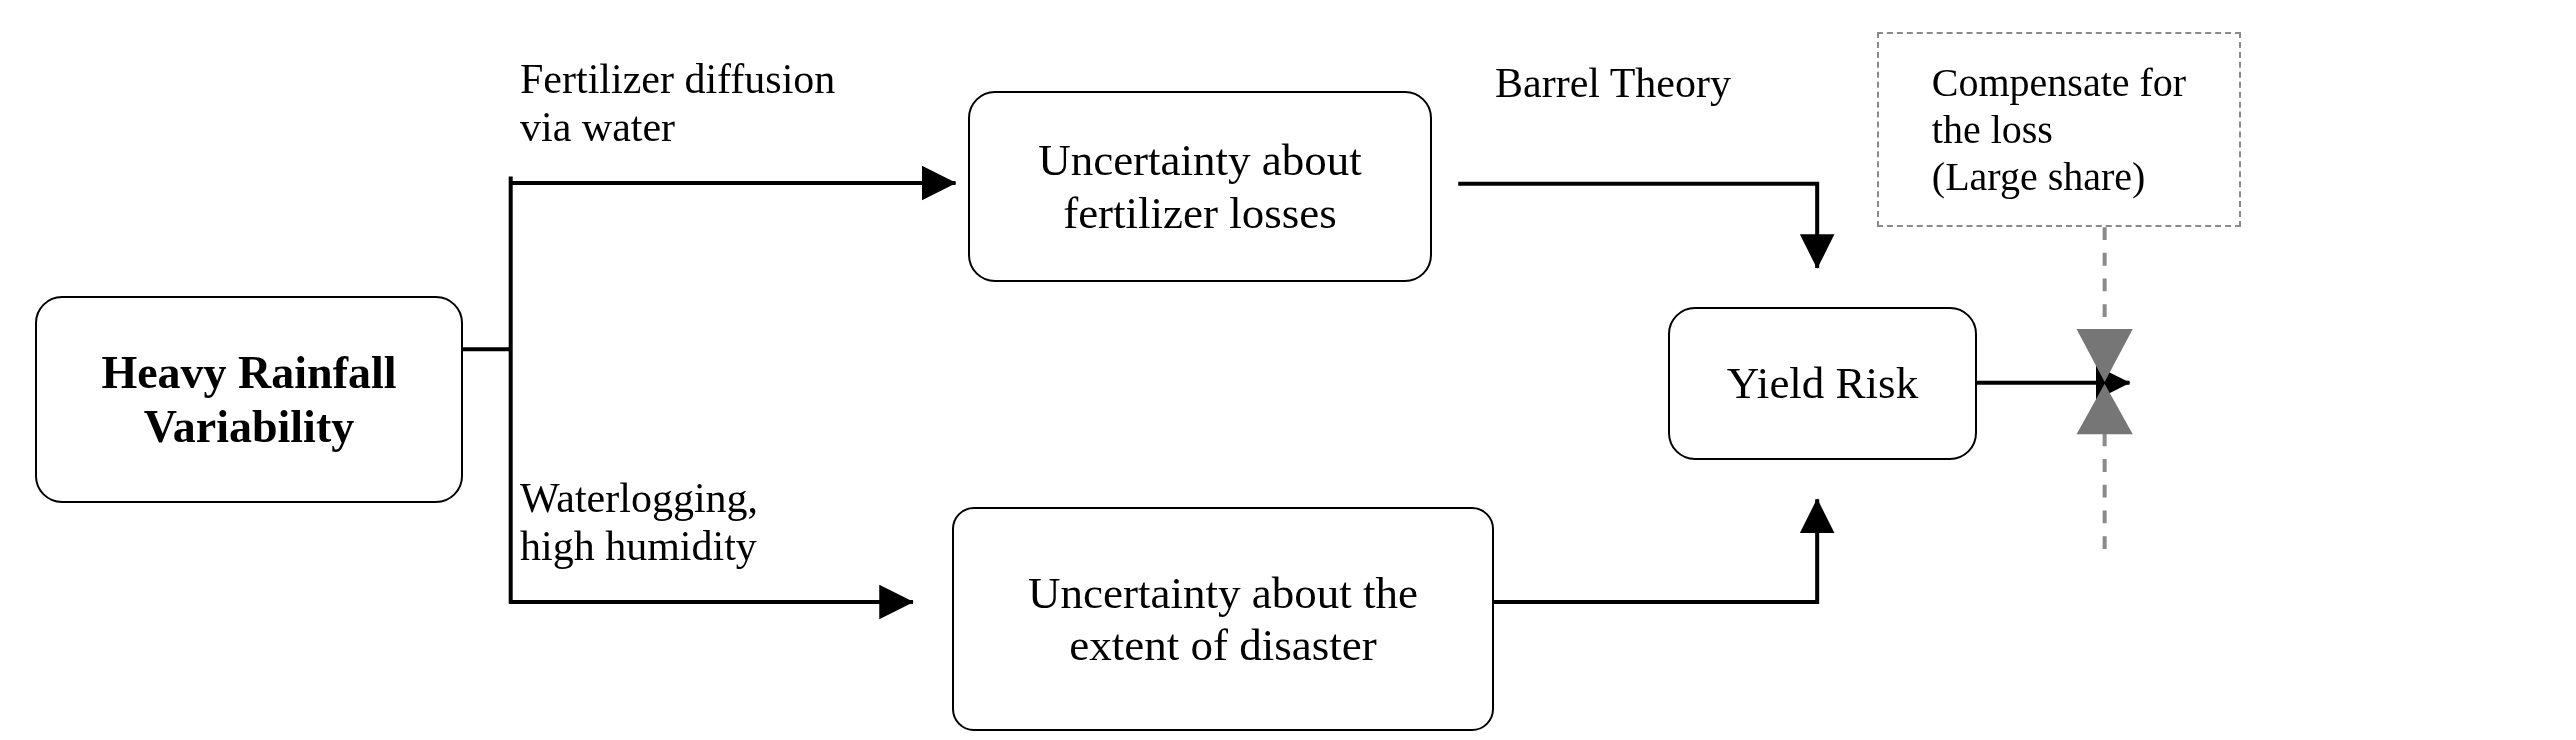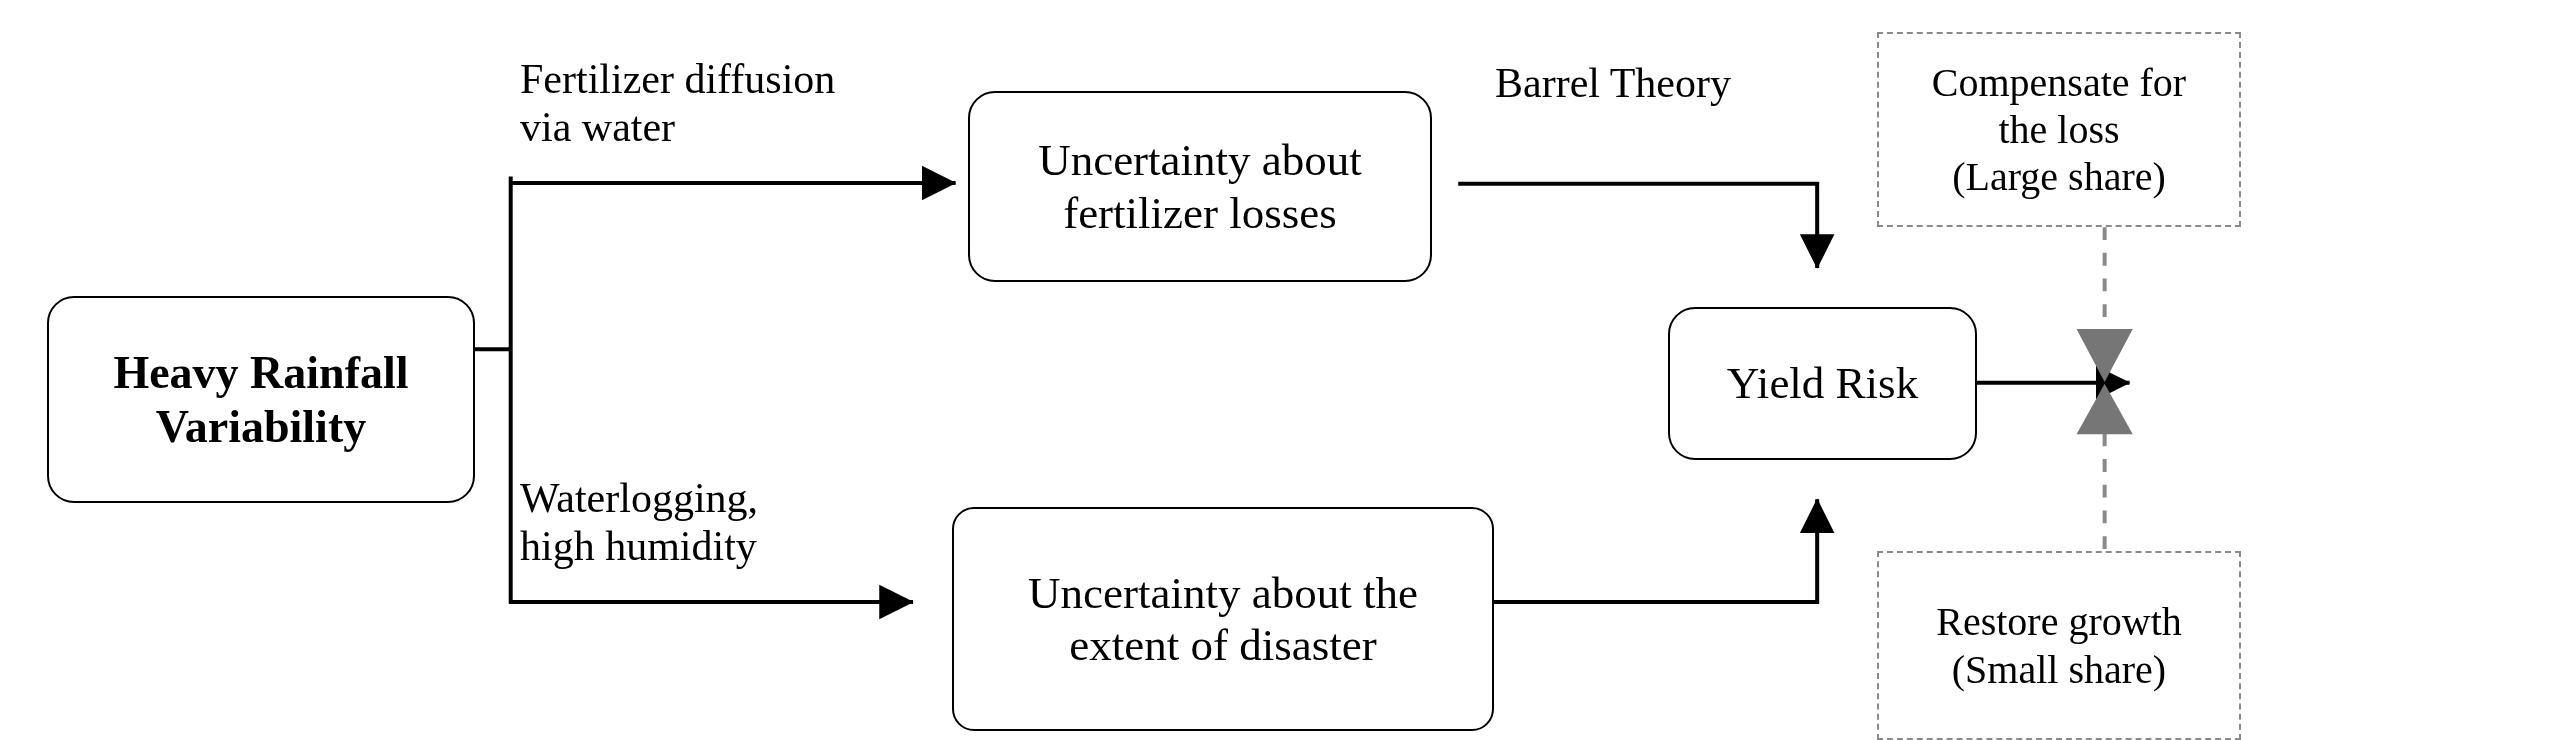--- a/index.html
+++ b/index.html
@@ -42,39 +42,38 @@
   }
   .node-bold .node-text { font-weight: 700; }
   .dashed-box {
     position: absolute;
     box-sizing: border-box;
     border: 2.4px dashed #8a8a8a;
     background: transparent;
     display: flex;
     align-items: center;
     justify-content: center;
-    text-align: center;
     color: #000000;
     line-height: 1.18;
   }
   .dashed-box .node-text {
     display: block;
     white-space: pre-line;
   }
   .edge-label {
     position: absolute;
     color: #000000;
     text-align: left;
     line-height: 1.15;
     white-space: pre-line;
     background: transparent;
   }
 
   
-  #box-heavy-rainfall { left: 35px;   top: 296px; width: 428px;  height: 207px; font-size: 46px; margin-left: 12px; }
+  #box-heavy-rainfall { left: 35px;   top: 296px; width: 428px;  height: 207px; font-size: 46px; }
   #box-unc-fert       { left: 968px; top: 91px; width: 464px;  height: 191px; font-size: 45px; }
   #box-unc-disaster   { left: 952px; top: 507px; width: 542px;  height: 224px; font-size: 45px; border-radius: 22px; }
   #box-yield-risk     { left: 1668px; top: 307px; width: 309px;  height: 153px; font-size: 45px; text-align: center; }
   #box-fert-rate      { left: 2168px; top: 283px; width: 377px;  height: 204px; font-size: 45px; }
 
   #dbox-compensate    { left: 1877px; top: 32px;  width: 364px;  height: 195px; font-size: 40px; }
   #dbox-restore       { left: 1877px; top: 551px; width: 364px;  height: 189px; font-size: 40px; }
 
   #lbl-fert-diffusion { left: 520px;  top: 55px;  width: 438px;  font-size: 42px; }
   #lbl-waterlogging   { left: 520px;  top: 474px; width: 438px;  font-size: 42px; }
@@ -132,24 +131,20 @@
     <span class="node-text">Yield Risk</span>
   </div>
 
 
   <div class="dashed-box" id="dbox-compensate">
     <span class="node-text">Compensate for
 the loss
 (Large share)</span>
   </div>
 
-  <div class="dashed-box" id="dbox-restore">
-    <span class="node-text">Restore growth
-(Small share)</span>
-  </div>
 
   <div class="edge-label" id="lbl-fert-diffusion">Fertilizer diffusion
 via water</div>
 
   <div class="edge-label" id="lbl-waterlogging">Waterlogging,
 high humidity</div>
 
   <div class="edge-label" id="lbl-barrel-theory">Barrel Theory</div>
 
 </div>

